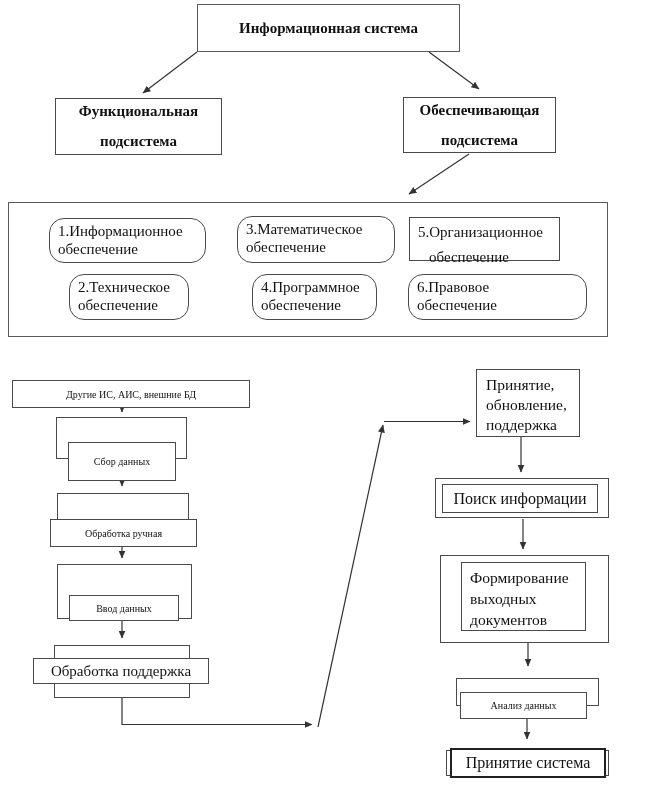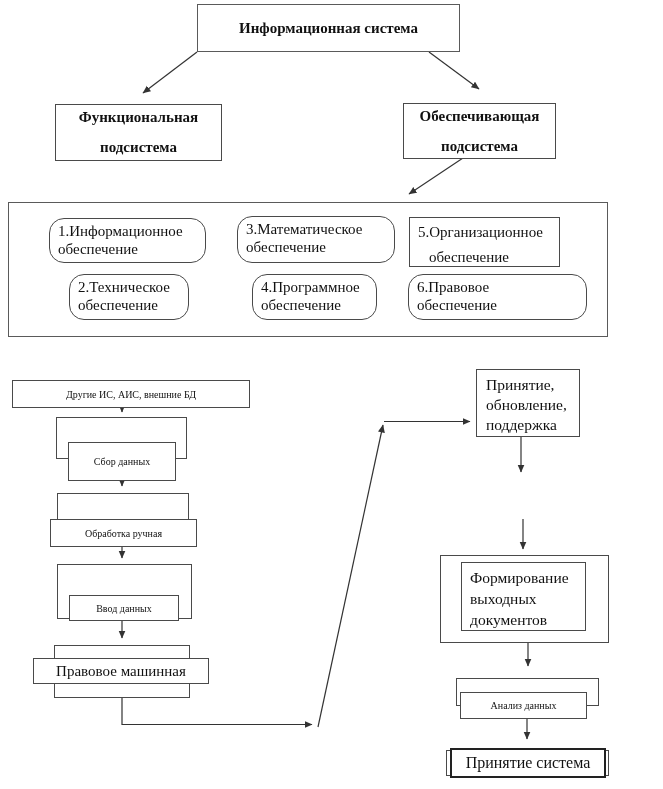--- a/index.html
+++ b/index.html
@@ -6,21 +6,21 @@
   .canvas{
     position:relative;width:663px;height:789px;background:#ffffff;
     font-family:"Liberation Serif",serif;color:#111;overflow:hidden;
   }
   .box{
     position:absolute;box-sizing:border-box;background:#ffffff;
     border:1px solid #4a4a4a;
   }
   .b15{border-width:1.5px;border-color:#5a5a5a;}
   .center{display:flex;align-items:center;justify-content:center;text-align:center;}
-  .colcenter{display:flex;flex-direction:column;align-items:center;justify-content:center;text-align:center;margin-top:6px;}
+  .colcenter{display:flex;flex-direction:column;align-items:center;justify-content:center;text-align:center;}
   .bold{font-weight:bold;}
   .f15{font-size:15px;}
   .f155{font-size:10px;margin-top:17px;}
   .f16{font-size:16px;}
   .gap26{gap:13px;}
   .sup{font-size:15px;line-height:17.5px;padding:4px 2px 0 8px;border-radius:15px;}
   .sup5{font-size:15px;line-height:25px;padding:2px 2px 0 8px;}
   .sup5 .l2{margin-left:11px;}
   .storage{font-size:15.5px;line-height:20px;padding:5px 2px 0 9px;}
   .forming{font-size:15.5px;line-height:21px;padding:4px 2px 0 8px;}
@@ -87,21 +87,21 @@
   <div class="box sup" style="left:237px;top:216px;width:158px;height:47px">
     <span class="line">3.Математическое</span>
     <span class="line">обеспечение</span>
   </div>
 
   <div class="box sup" style="left:252px;top:274px;width:125px;height:46px">
     <span class="line">4.Программное</span>
     <span class="line">обеспечение</span>
   </div>
 
-  <div class="box sup5" style="left:409px;top:217px;width:151px;height:50px">
+  <div class="box sup5" style="left:409px;top:217px;width:151px;height:44px">
     <span class="line">5.Организационное</span>
     <span class="line l2">обеспечение</span>
   </div>
 
   <div class="box sup" style="left:408px;top:274px;width:179px;height:46px">
     <span class="line">6.Правовое</span>
     <span class="line">обеспечение</span>
   </div>
 
   <div class="box center f155" style="left:12px;top:363px;width:238px;height:28px">
@@ -120,29 +120,34 @@
   </div>
 
   <div class="box" style="left:57px;top:564px;width:135px;height:55px">
     <div class="inner center f155" style="left:11px;top:13px;width:110px;height:26px">
       <span class="line">Ввод данных</span>
     </div>
   </div>
 
   <div class="box" style="left:54px;top:645px;width:136px;height:53px"></div>
   <div class="box center f15" style="left:33px;top:658px;width:176px;height:26px">
-    <span class="line">Правовое машинная</span>
+    <span class="line">Обработка поддержка</span>
   </div>
 
   <div class="box storage" style="left:476px;top:369px;width:104px;height:68px">
     <span class="line">Принятие,</span>
     <span class="line">обновление,</span>
     <span class="line">поддержка</span>
   </div>
 
+  <div class="box" style="left:435px;top:478px;width:174px;height:40px">
+    <div class="inner center f16" style="left:6px;top:5px;width:156px;height:29px">
+      <span class="line">Поиск информации</span>
+    </div>
+  </div>
 
   <div class="box" style="left:440px;top:555px;width:169px;height:88px">
     <div class="inner forming" style="left:20px;top:6px;width:125px;height:69px">
       <span class="line">Формирование</span>
       <span class="line">выходных</span>
       <span class="line">документов</span>
     </div>
   </div>
 
   <div class="box" style="left:456px;top:678px;width:143px;height:28px"></div>

